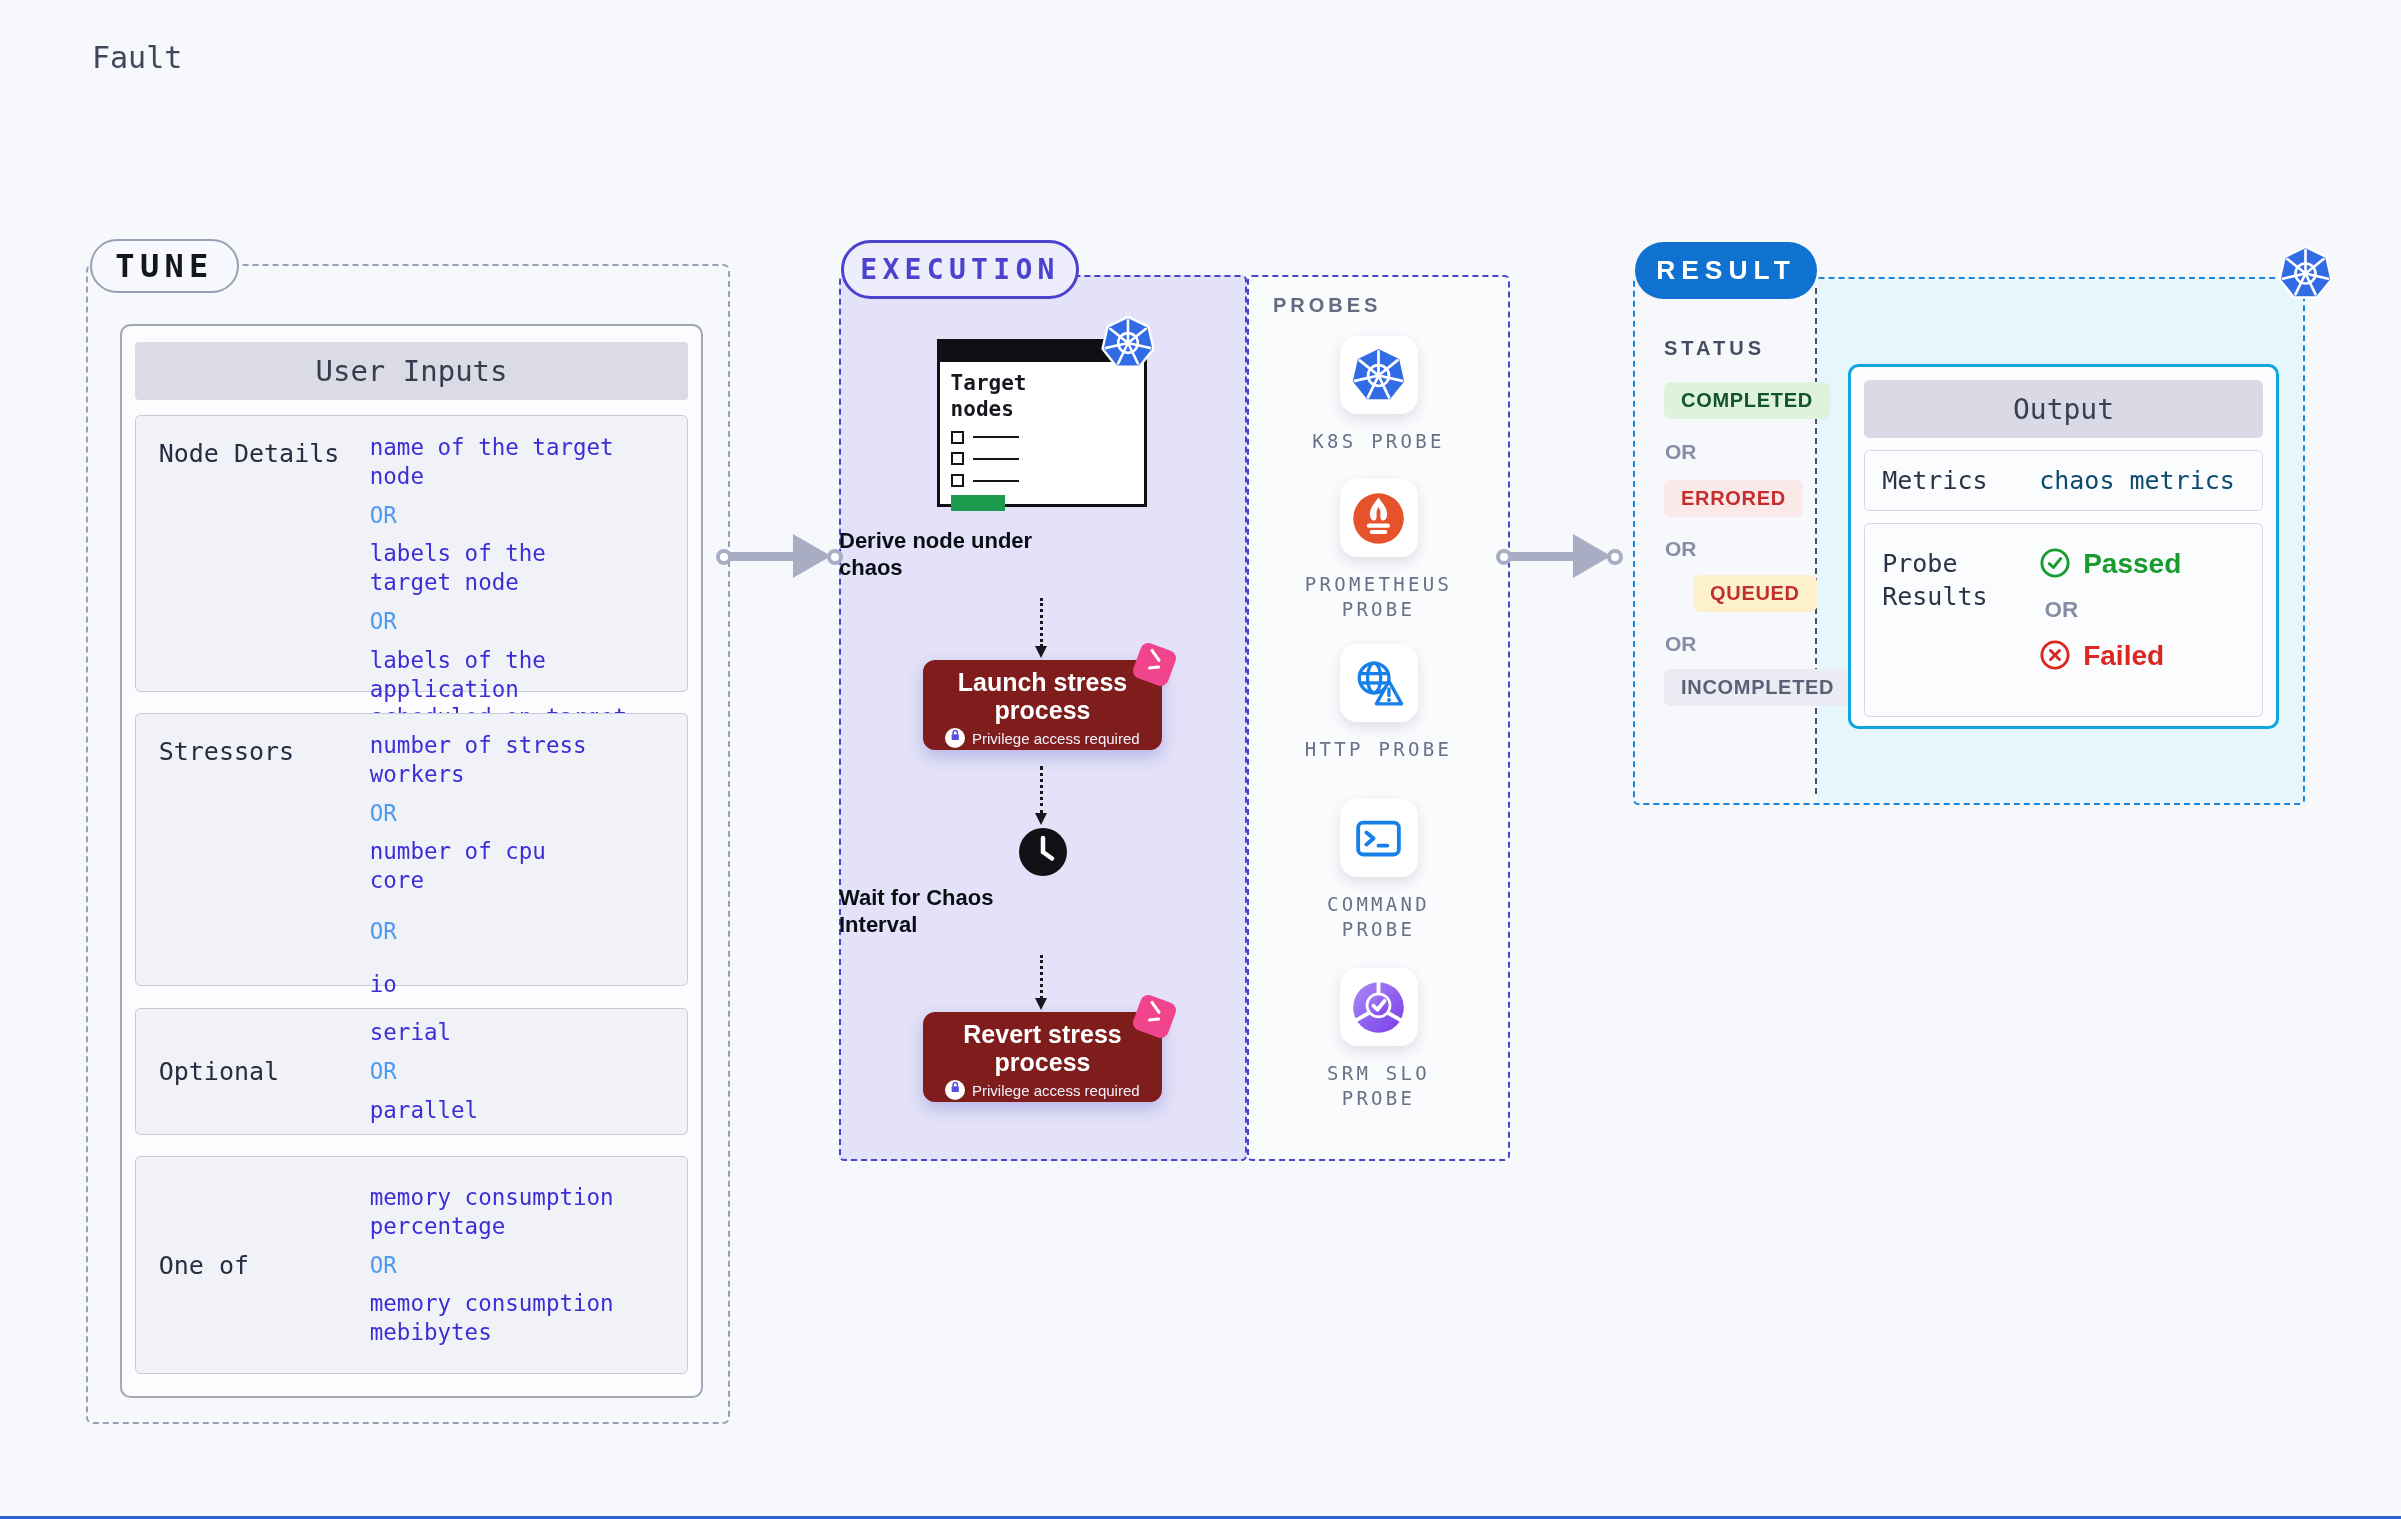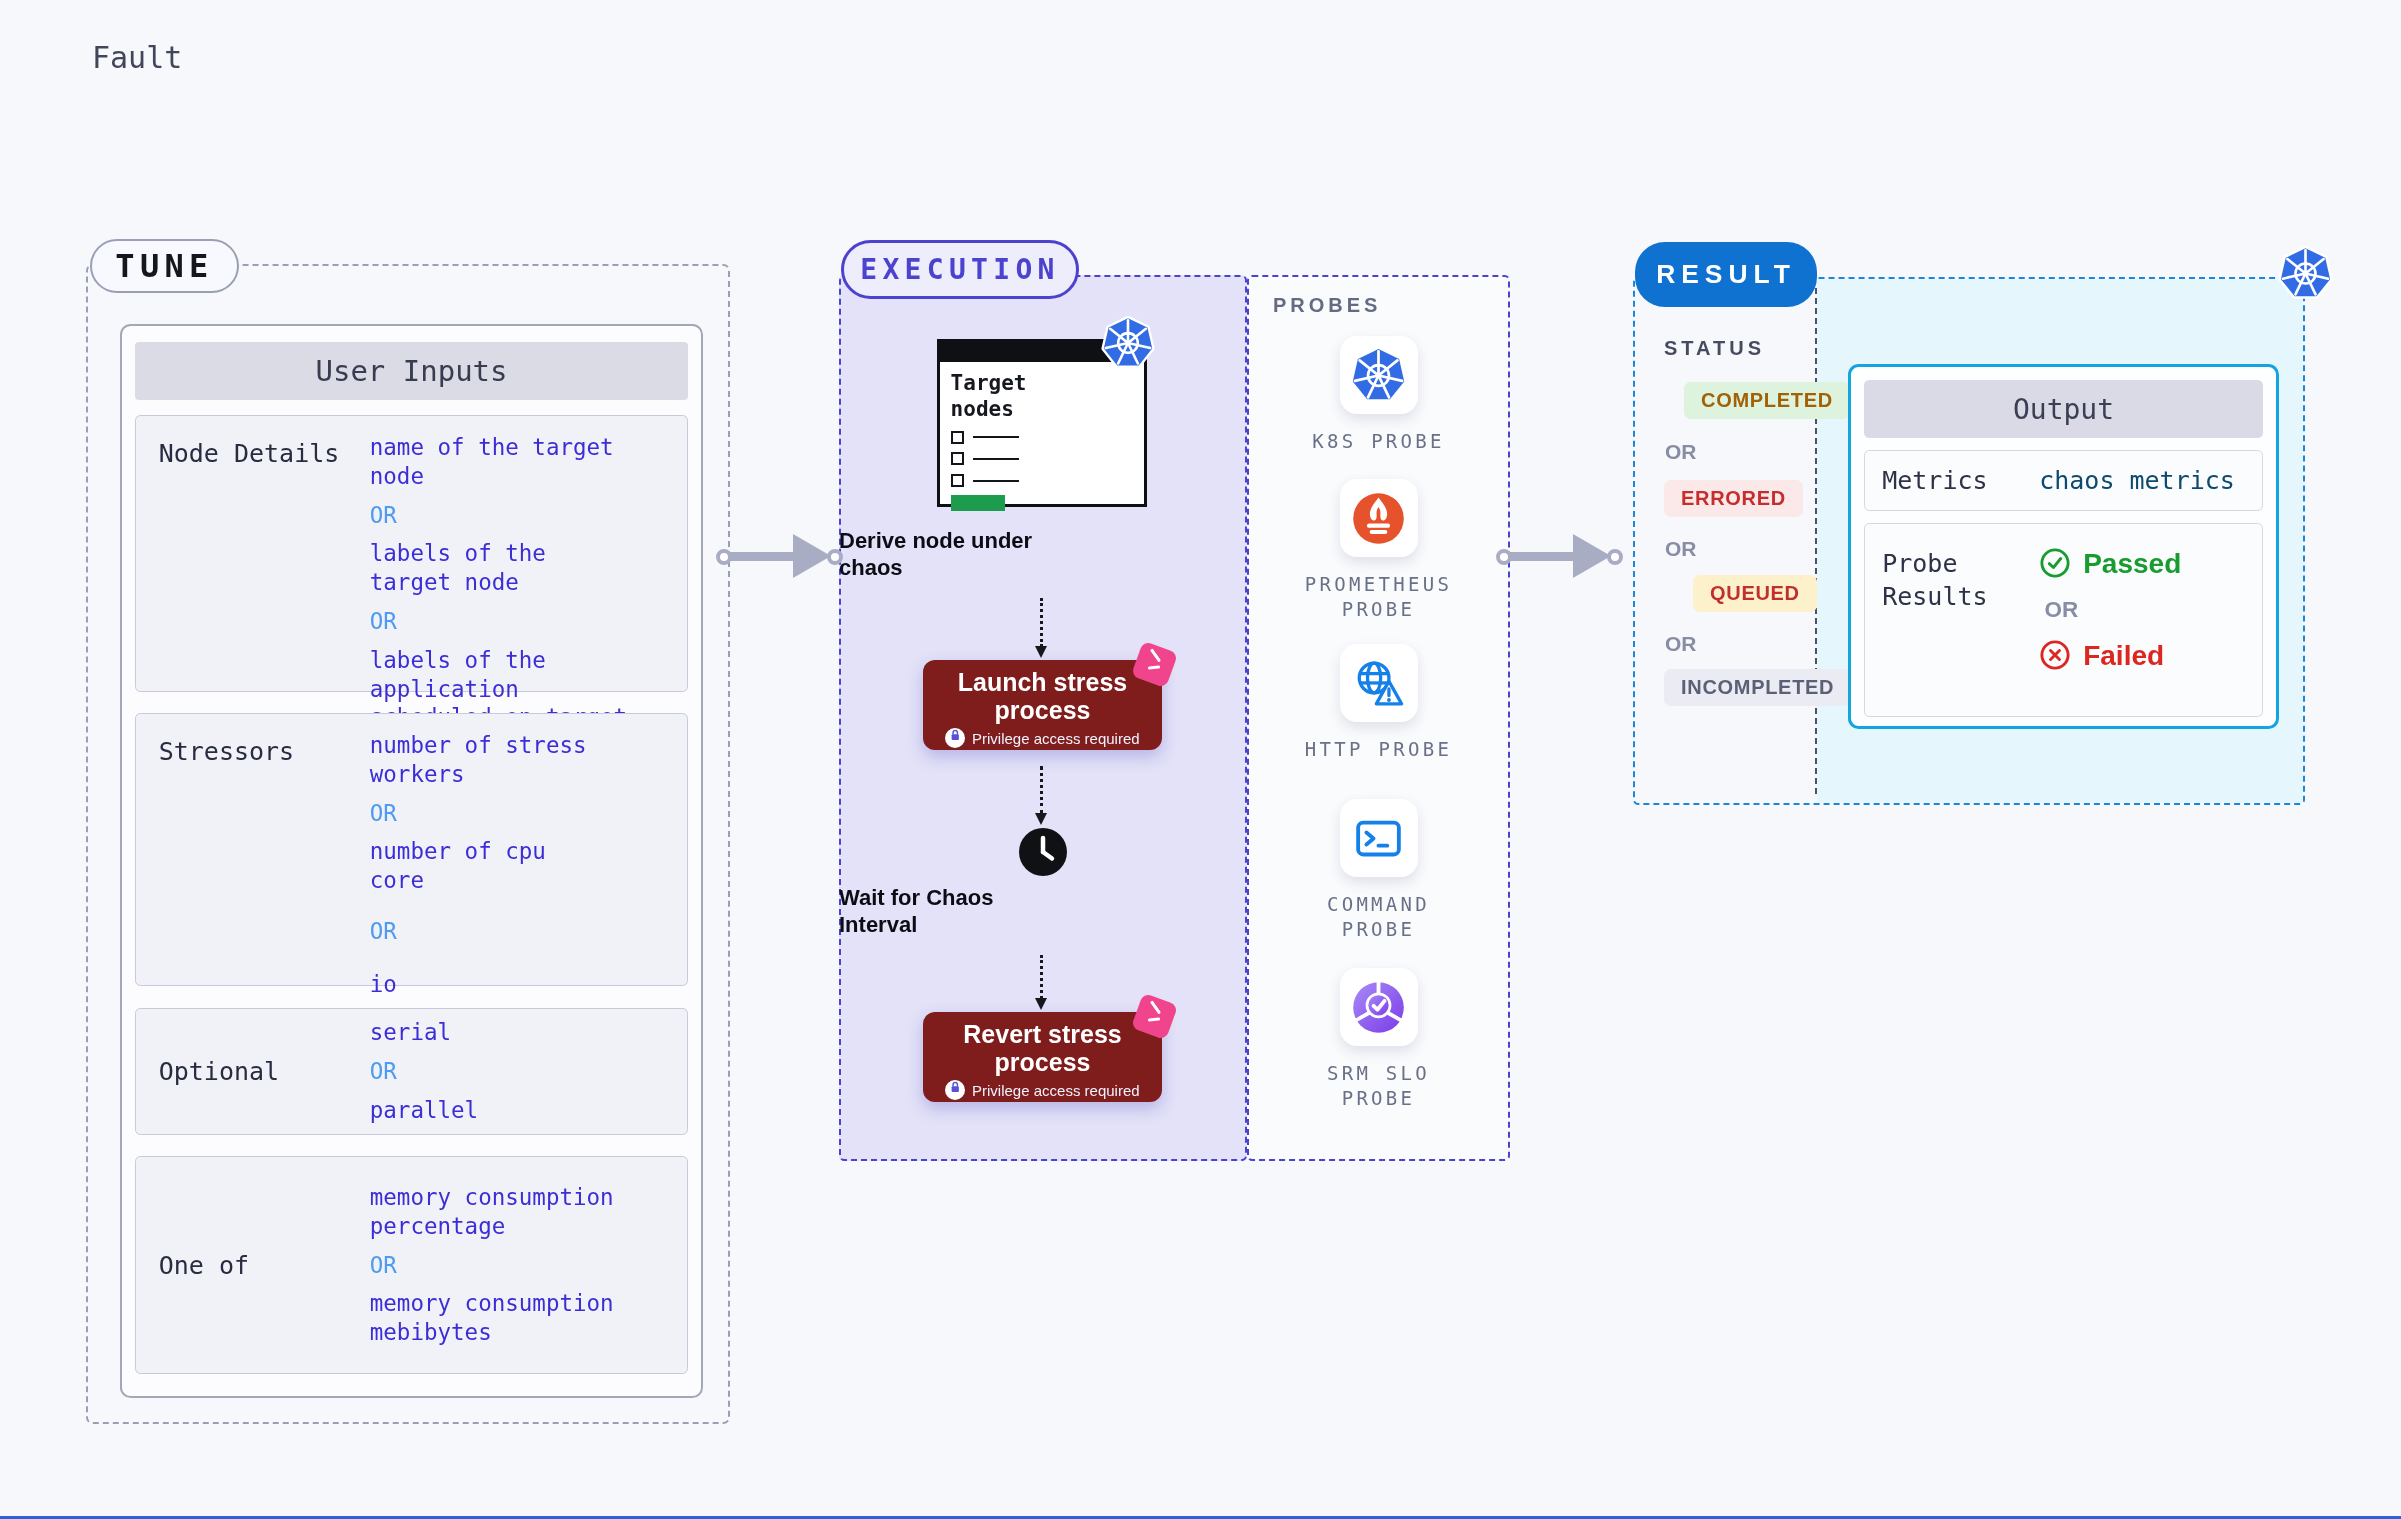--- a/index.html
+++ b/index.html
@@ -79,27 +79,27 @@
   .probe-card { width:78px; height:78px; background:#fff; border-radius:17px; box-shadow:0 5.3px 13.2px rgba(40,45,80,.12);
     display:flex; align-items:center; justify-content:center; }
   .probe-card svg { width:55px; height:55px; }
   .probe-name { margin-top:14.5px; font-family:"DejaVu Sans Mono",monospace; font-size:19px; letter-spacing:3.3px; line-height:1.35;
     color:#6A7087; text-align:center; white-space:pre-line; }
 
   
   .result-panel { left:1633px; top:277px; width:672px; height:528px; border:2.6px dashed #1B86DD; border-radius:5.3px; }
   .result-cyan { position:absolute; left:182px; top:0; right:0; bottom:0; background:#E6F6FD; }
   .result-divider { position:absolute; left:180px; top:9.2px; bottom:9.2px; border-left:2.6px dashed #4A5066; }
-  .result-pill { left:1635px; top:242px; width:182px; height:65px; background:#1072D0; border-radius:30px;
+  .result-pill { left:1635px; top:242px; width:182px; height:57px; background:#1072D0; border-radius:30px;
     display:flex; align-items:center; justify-content:center; color:#fff; font-weight:800; font-size:26.4px; letter-spacing:6px; z-index:3; }
   .result-k8s { left:2276px; top:244px; width:59px; height:59px; z-index:3; }
   .status-label { position:absolute; left:29px; top:58px; font-weight:700; font-size:20px; letter-spacing:4px; color:#464B60; }
   .status-badge { position:absolute; left:29px; display:inline-flex; align-items:center; height:37px; padding:0 17px;
     border-radius:6.6px; font-weight:800; font-size:20px; letter-spacing:0.7px; }
-  .sb-completed { top:103px; background:#DEF3DE; color:#a16207;margin-left:20px; }
+  .sb-completed { top:103px; background:#DEF3DE; color:#14532d; }
   .sb-errored   { top:201px; background:#FBE9E9; color:#C62D2D; }
   .sb-queued    { top:296px; background:#FCF1CB; color:#C03030;margin-left:29px; }
   .sb-incompleted { top:390px; background:#EBECF3; color:#5B6077; }
   .status-or { position:absolute; left:30px; font-weight:600; font-size:21px; color:#878DA4; }
   .so-1 { top:161px; } .so-2 { top:258px; } .so-3 { top:353px; }
 
   .output-box { position:absolute; left:213px; top:85px; width:431px; height:365px; background:#FDFEFF;
     border:3.3px solid #14A4DE; border-radius:10.6px; padding:13.2px; }
   .output-header { height:58px; background:#D9DAE5; border-radius:5.3px; display:flex; align-items:center; justify-content:center;
     font-family:"DejaVu Sans Mono",monospace; font-size:28px; color:#3B3F55; }

